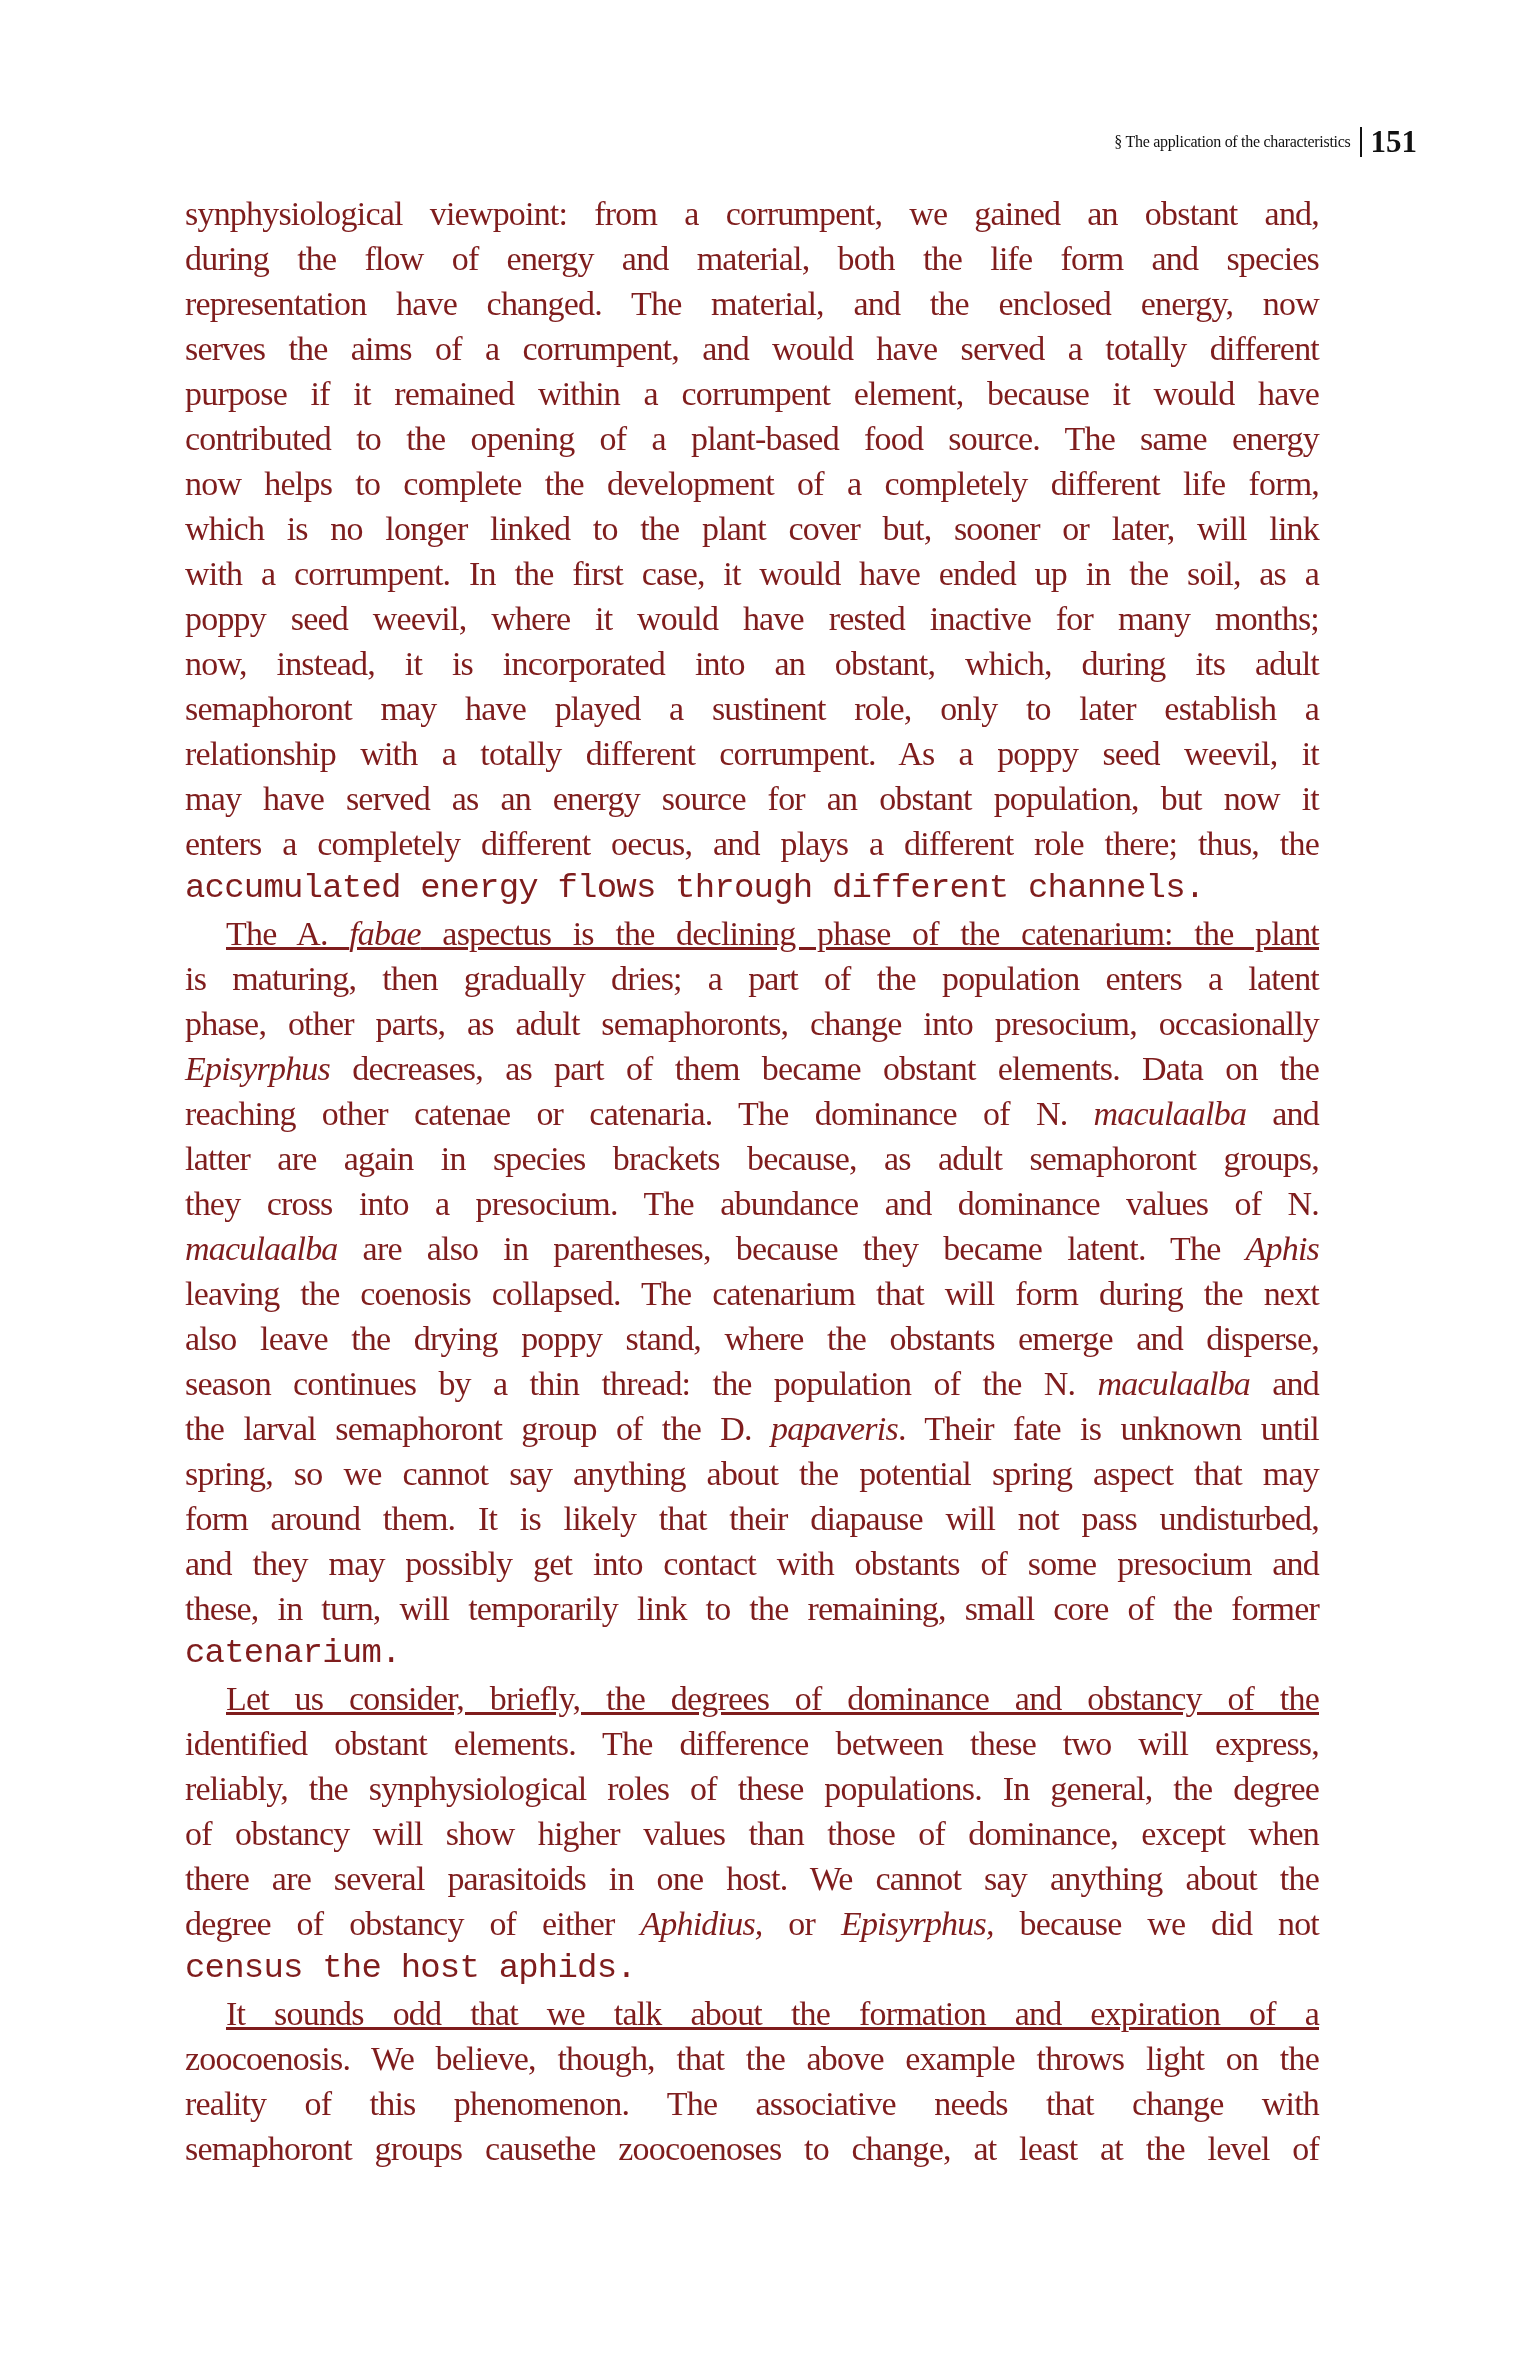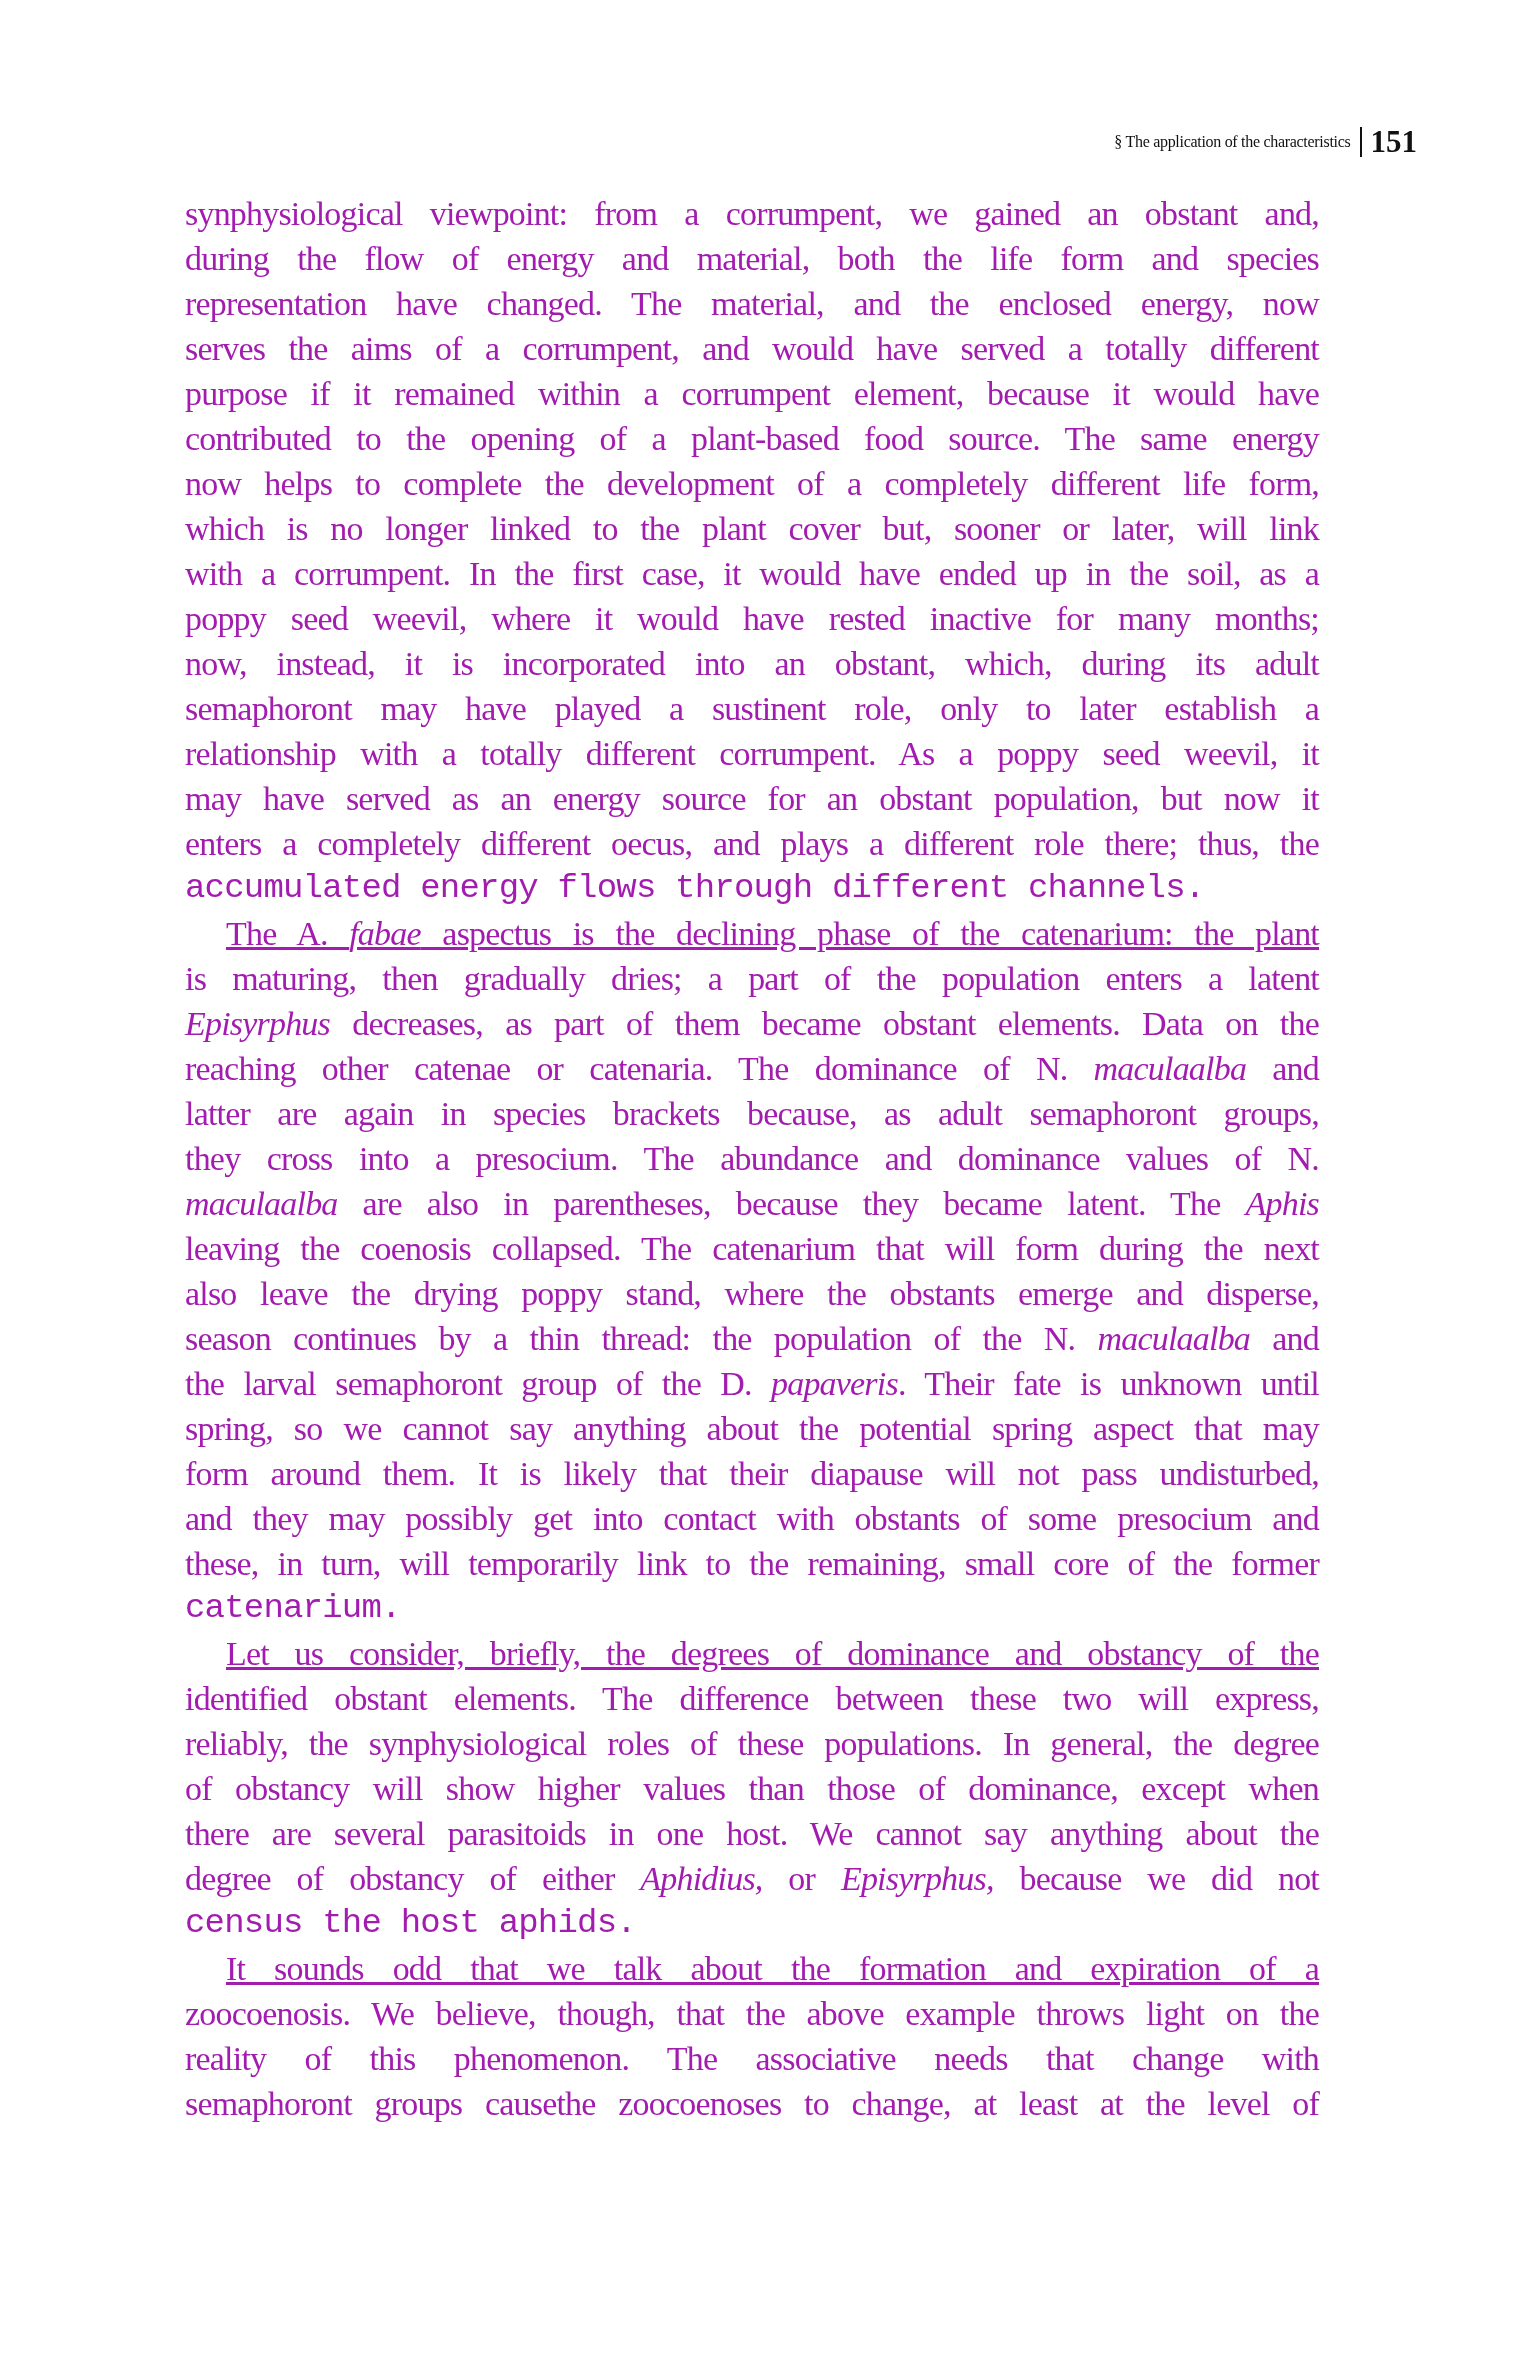--- a/index.html
+++ b/index.html
@@ -10,21 +10,21 @@
     font-family: "Liberation Serif", "DejaVu Serif", serif;
     color: #111;
   }
   .rh-inner { position: absolute; right: 119px; top: 0; display: flex; align-items: center; white-space: nowrap; }
   .rh-title { font-size: 16px; letter-spacing: -0.3px; }
   .rh-bar { display: inline-block; width: 1.7px; height: 30px; background: #111; margin: 0 8.4px 0 10px; }
   .rh-num { font-size: 31px; font-weight: bold; }
   .body-text {
     position: absolute; left: 185px; top: 191px; width: 1134px;
     font-family: "Liberation Serif", "DejaVu Serif", serif;
-    font-size: 34px; color: #a21caf;
+    font-size: 34px; color: #7f1d1d;
   }
   .line {
     height: 45px; line-height: 45px; white-space: nowrap;
     text-align: justify; text-align-last: justify; overflow: visible;
     letter-spacing: -0.8px; word-spacing: 0px;
   }
   .line.last { text-align-last: left; font-family: Liberation Mono, monospace; }
   .line.indent { padding-left: 41px; text-decoration: underline; }
   .it { font-style: italic; }
 </style>
@@ -52,20 +52,21 @@
       <div class="line"><span>with a corrumpent. In the first case, it would have ended up in the soil, as a</span></div>
       <div class="line"><span>poppy seed weevil, where it would have rested inactive for many months;</span></div>
       <div class="line"><span>now, instead, it is incorporated into an obstant, which, during its adult</span></div>
       <div class="line"><span>semaphoront may have played a sustinent role, only to later establish a</span></div>
       <div class="line"><span>relationship with a totally different corrumpent. As a poppy seed weevil, it</span></div>
       <div class="line"><span>may have served as an energy source for an obstant population, but now it</span></div>
       <div class="line"><span>enters a completely different oecus, and plays a different role there; thus, the</span></div>
       <div class="line last"><span>accumulated energy flows through different channels.</span></div>
       <div class="line indent"><span>The A. </span><span class="it">fabae</span><span> aspectus is the declining phase of the catenarium: the plant</span></div>
       <div class="line"><span>is maturing, then gradually dries; a part of the population enters a latent</span></div>
+      <div class="line"><span>phase, other parts, as adult semaphoronts, change into presocium, occasionally</span></div>
       <div class="line"><span class="it">Episyrphus</span><span> decreases, as part of them became obstant elements. Data on the</span></div>
       <div class="line"><span>reaching other catenae or catenaria. The dominance of N. </span><span class="it">maculaalba</span><span> and</span></div>
       <div class="line"><span>latter are again in species brackets because, as adult semaphoront groups,</span></div>
       <div class="line"><span>they cross into a presocium. The abundance and dominance values of N.</span></div>
       <div class="line"><span class="it">maculaalba</span><span> are also in parentheses, because they became latent. The </span><span class="it">Aphis</span></div>
       <div class="line"><span>leaving the coenosis collapsed. The catenarium that will form during the next</span></div>
       <div class="line"><span>also leave the drying poppy stand, where the obstants emerge and disperse,</span></div>
       <div class="line"><span>season continues by a thin thread: the population of the N. </span><span class="it">maculaalba</span><span> and</span></div>
       <div class="line"><span>the larval semaphoront group of the D. </span><span class="it">papaveris</span><span>. Their fate is unknown until</span></div>
       <div class="line"><span>spring, so we cannot say anything about the potential spring aspect that may</span></div>

